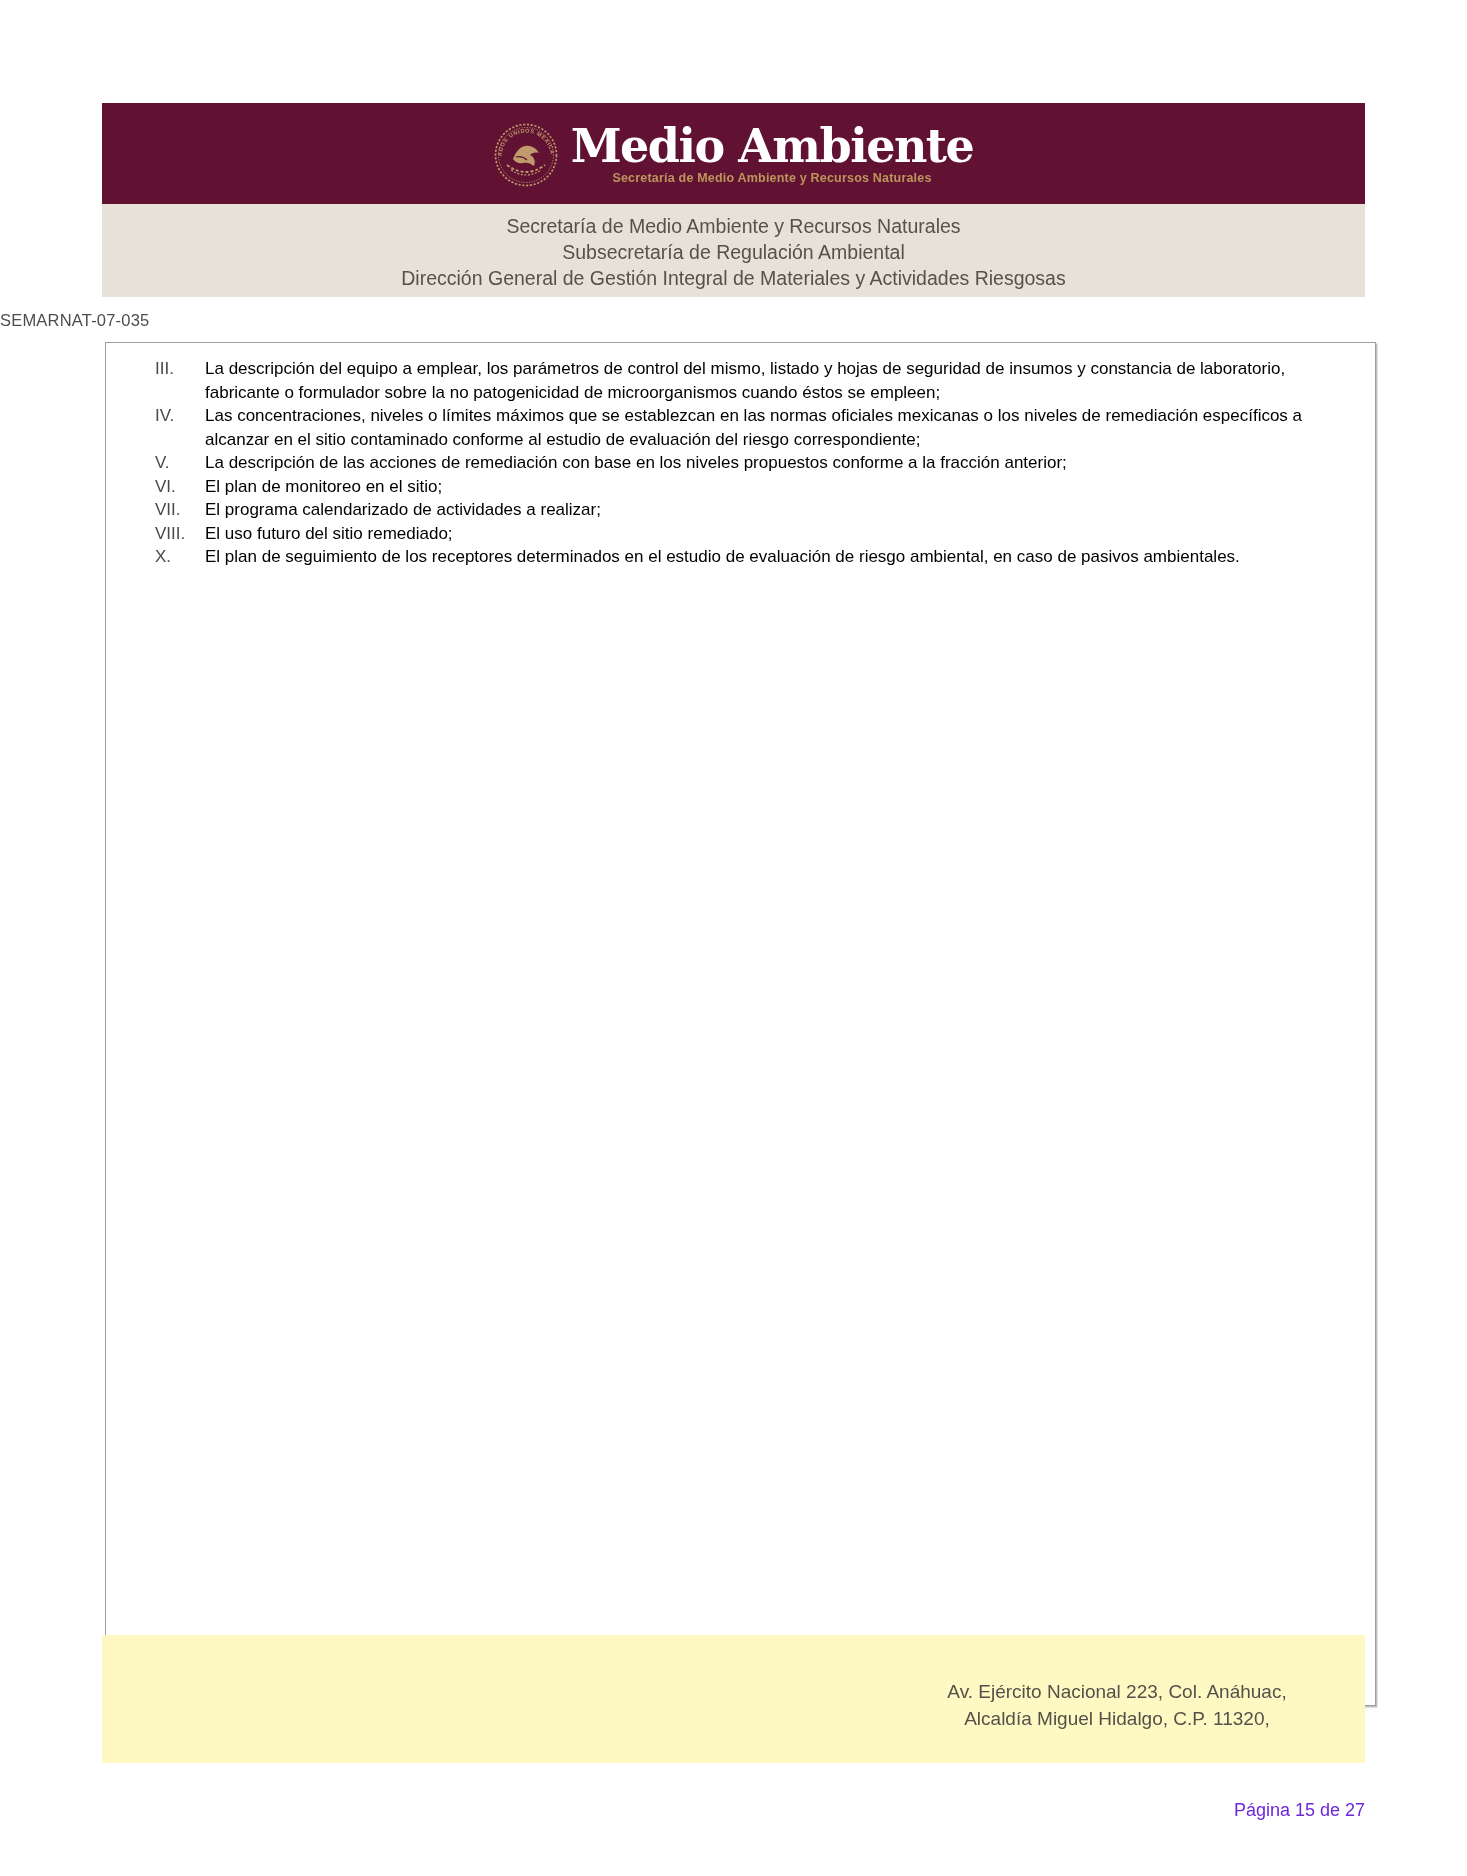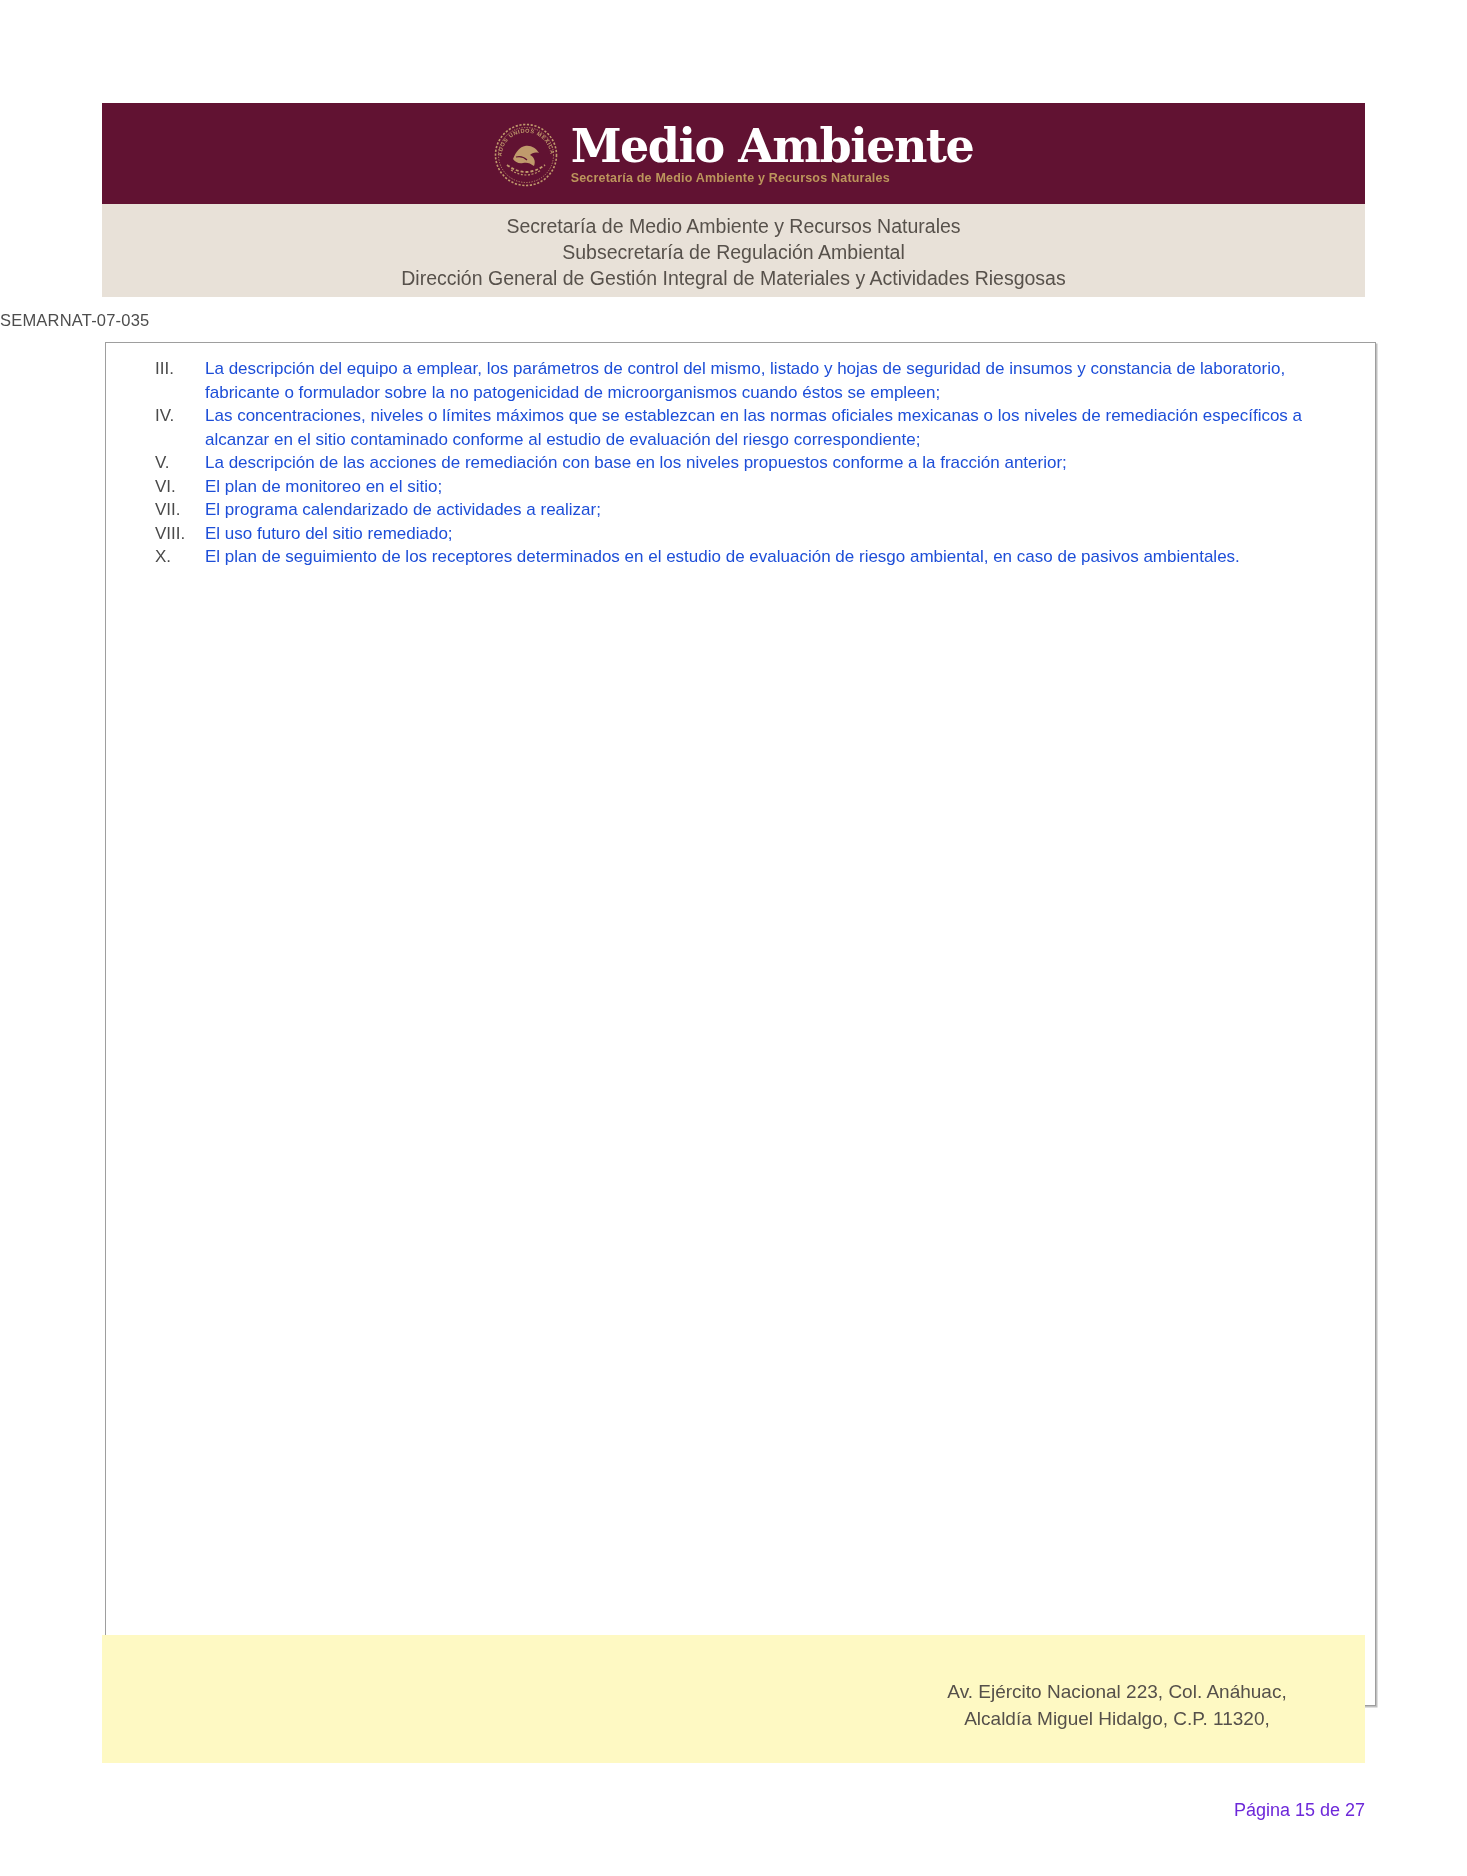--- a/index.html
+++ b/index.html
@@ -14,21 +14,21 @@
 
   
   .brand-bar {
     position: absolute; left: 102px; top: 103px;
     width: 1263px; height: 101px;
     background: #611232;
     display: flex; align-items: center; justify-content: center;
   }
   .logo-lockup { display: flex; align-items: center; gap: 13px; }
   .seal-icon { width: 64px; height: 64px; flex: 0 0 auto; margin-top: 2px; }
-  .logo-text { display: flex; flex-direction: column; }
+  .logo-text { display: flex; flex-direction: column; text-align: center; }
   .wordmark {
     font-family: "DejaVu Serif", "Liberation Serif", serif;
     font-weight: 700;
     font-size: 46px;
     line-height: 48px;
     color: #ffffff;
     letter-spacing: -1.5px;
     white-space: nowrap;
   }
   .tagline {
@@ -78,21 +78,21 @@
   .fraction-numeral {
     flex: 0 0 50px;
     font-size: 17px;
     line-height: 23.5px;
     color: #4a4a4a;
   }
   .fraction-text {
     flex: 1 1 auto;
     font-size: 17px;
     line-height: 23.5px;
-    color: #1d4ed8;
+    color: #000000;
   }
 
   
   .address-bar {
     position: absolute; left: 102px; top: 1635px;
     width: 1263px; height: 128px;
     background: #fef9c3;
   }
   .address-block {
     width: 470px;

